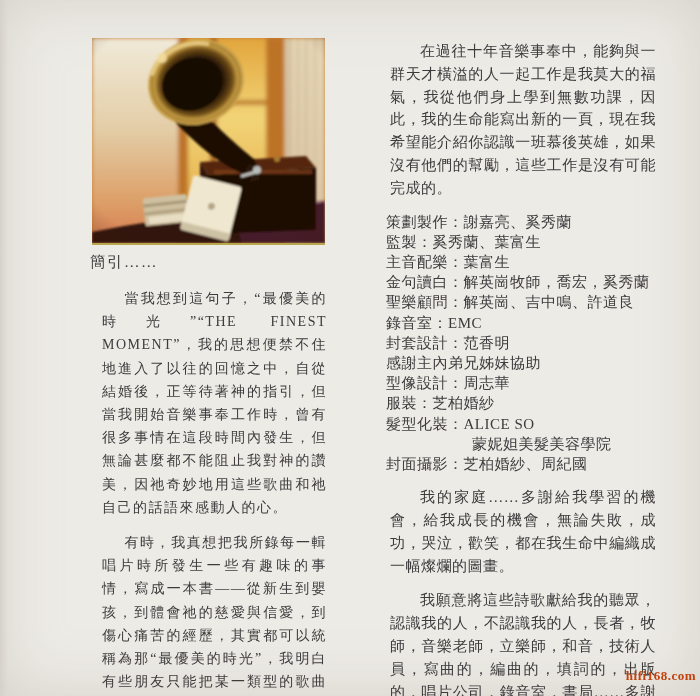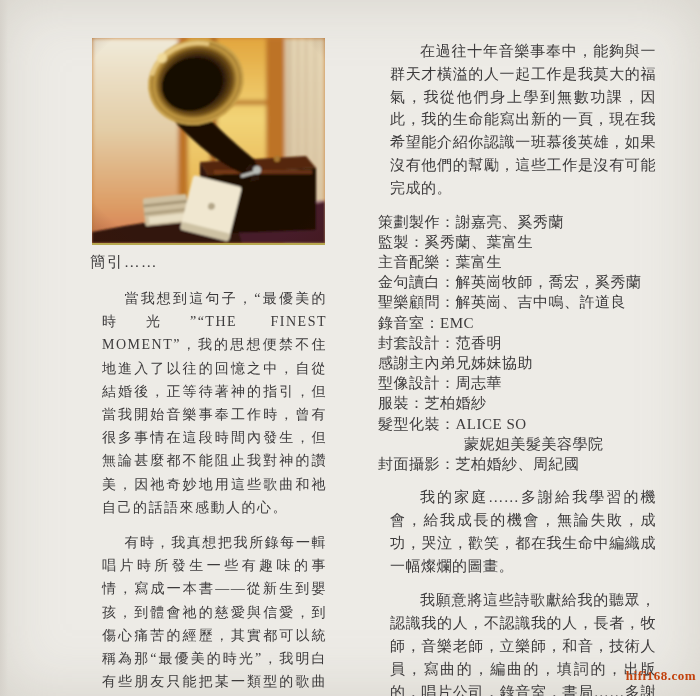--- a/index.html
+++ b/index.html
@@ -17,21 +17,21 @@
   .col-right{position:absolute;left:378px;top:28px;width:290px;}
   .photo{
     position:relative;width:233px;height:205px;margin-left:2px;
     border-bottom:2px solid #b7a84e;overflow:hidden;background:#c98038;
   }
   .photo svg{display:block;width:233px;height:205px;}
   .caption{font-size:15.5px;letter-spacing:1.5px;line-height:22px;margin:6px 0 14px 0;}
   .para{margin:12px;font-size:15px;line-height:23.2px;text-align:justify;text-justify:inter-ideograph;}
   .col-left .para{font-size:14px;letter-spacing:1.5px;text-indent:1.6em;}
   .col-right .para{letter-spacing:.5px;line-height:22.8px;text-indent:2em;}
-  .credits{margin:5px 0 5px 0;}
+  .credits{margin:5px 0 5px 8px;}
   .credit-line{font-size:15px;line-height:20.2px;letter-spacing:.5px;white-space:nowrap;}
   .credit-line.indent{padding-left:86px;}
   .signature{font-size:15px;letter-spacing:1px;text-align:right;padding-right:26px;margin-top:3px;}
   .watermark{
     position:absolute;right:4px;bottom:12px;
     font-family:Liberation Serif, serif;
     font-size:13px;font-weight:bold;color:#c2410c;letter-spacing:.5px;
   }
 </style>
 </head>

